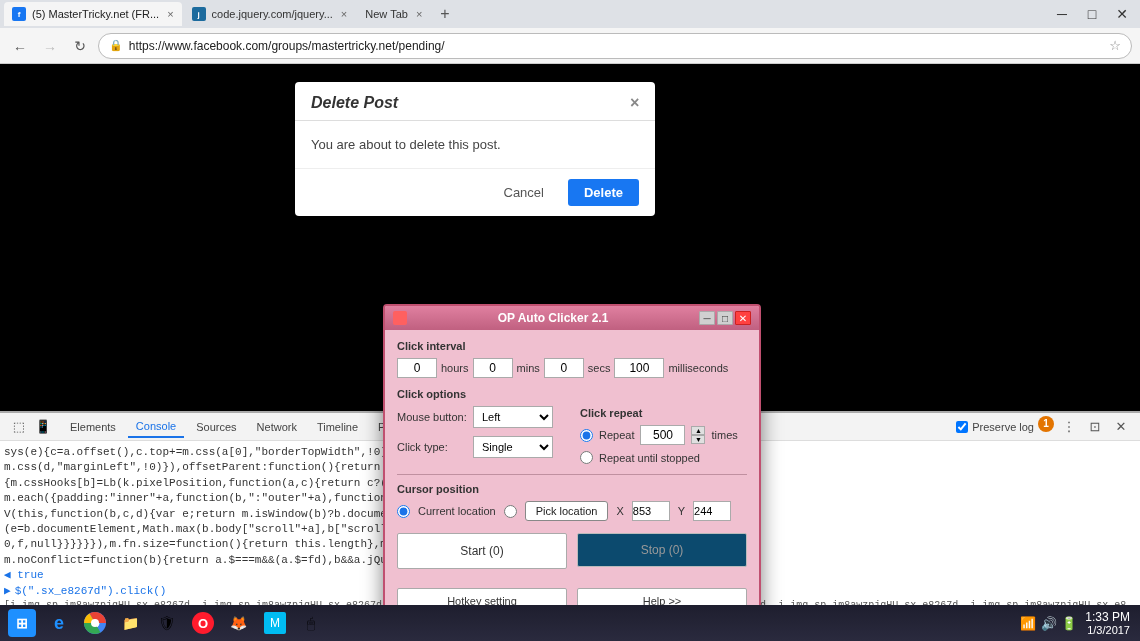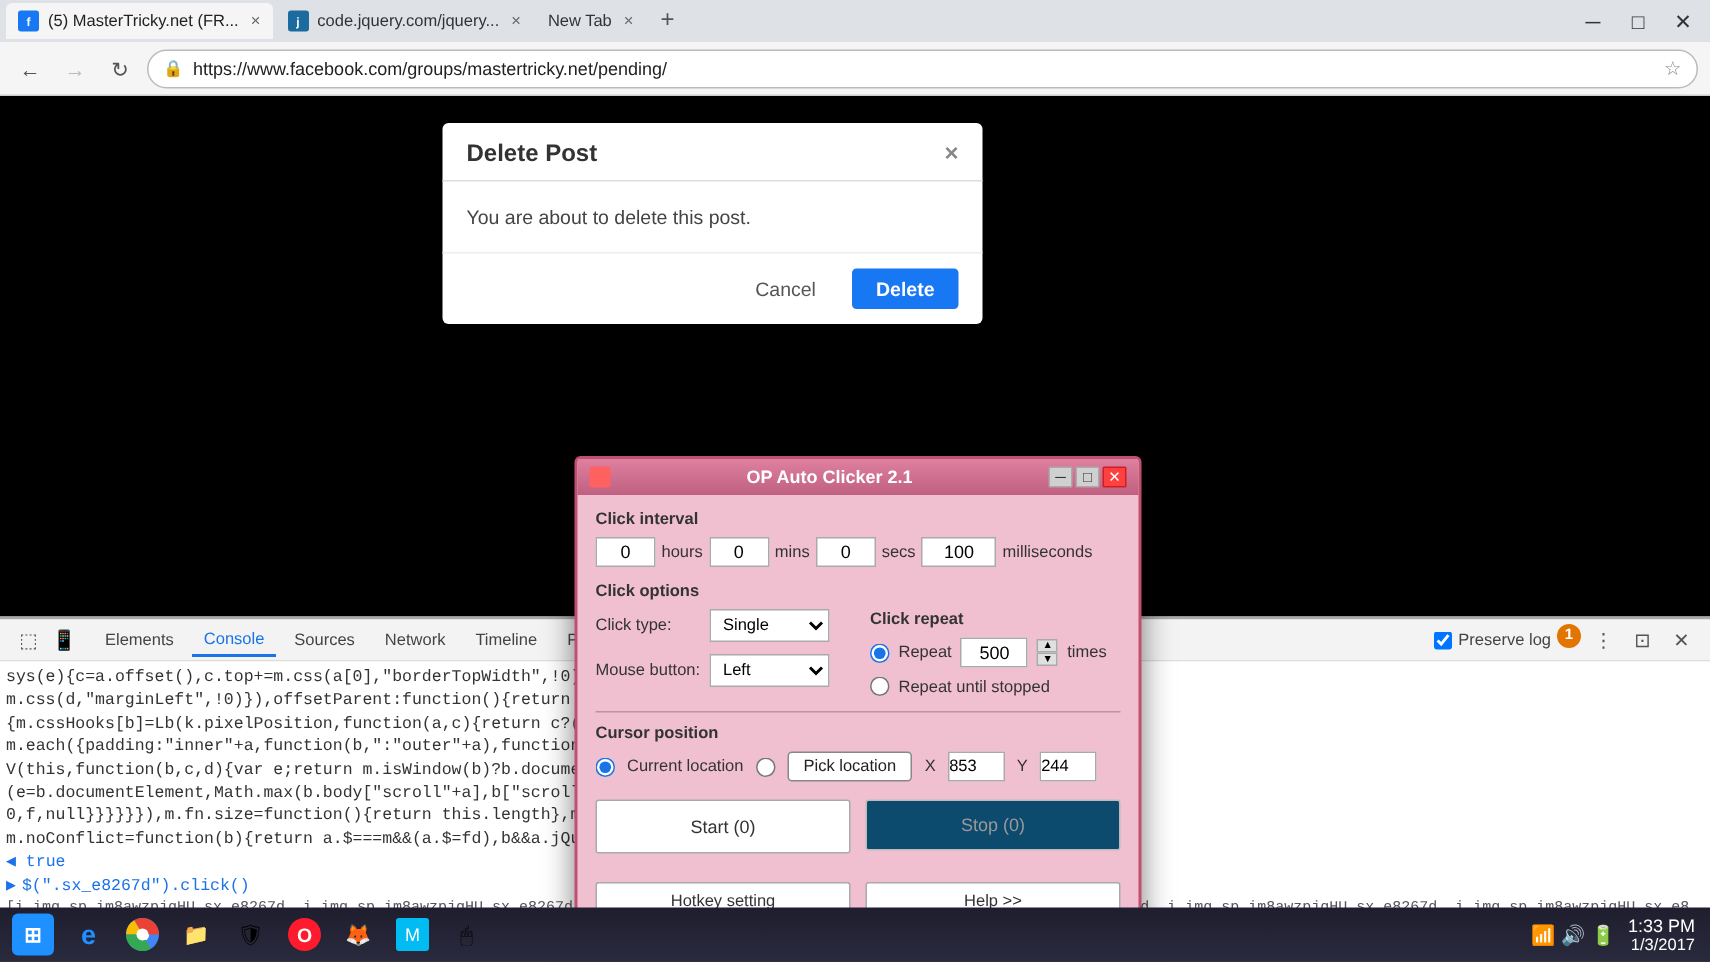--- a/index.html
+++ b/index.html
@@ -144,20 +144,21 @@
     }
     .delete-dialog-header {
       padding: 12px 16px 8px;
       border-bottom: 1px solid #ddd;
       font-size: 16px;
       font-weight: bold;
       color: #333;
       display: flex;
       justify-content: space-between;
       align-items: center;
+      font-style: italic;
     }
     .delete-dialog-close { color: #888; cursor: pointer; font-size: 16px; }
     .delete-dialog-body { padding: 16px; font-size: 13px; color: #444; }
     .delete-dialog-footer {
       padding: 10px 16px;
       display: flex;
       justify-content: flex-end;
       gap: 8px;
       border-top: 1px solid #eee;
     }
@@ -479,32 +480,32 @@
           <span class="ac-input-label">secs</span>
           <input class="ac-input" style="width: 50px;" type="text" value="100">
           <span class="ac-input-label">milliseconds</span>
         </div>
 
         <div class="ac-two-col">
 
           <div class="ac-left-col">
             <div class="ac-section-label">Click options</div>
             <div class="ac-row">
-              <span class="ac-row-label">Click type:</span>
-              <select class="ac-select">
-                <option>Single</option>
-                <option>Double</option>
-              </select>
-            </div>
-            <div class="ac-row">
               <span class="ac-row-label">Mouse button:</span>
               <select class="ac-select">
                 <option>Left</option>
                 <option>Right</option>
                 <option>Middle</option>
+              </select>
+            </div>
+            <div class="ac-row">
+              <span class="ac-row-label">Click type:</span>
+              <select class="ac-select">
+                <option>Single</option>
+                <option>Double</option>
               </select>
             </div>
           </div>
 
           <div class="ac-right-col">
             <div class="ac-section-label">Click repeat</div>
             <div class="ac-radio-group">
               <div class="ac-radio-row">
                 <input type="radio" class="ac-radio" name="repeat" checked="" style="">
                 <span class="ac-radio-label">Repeat</span>

